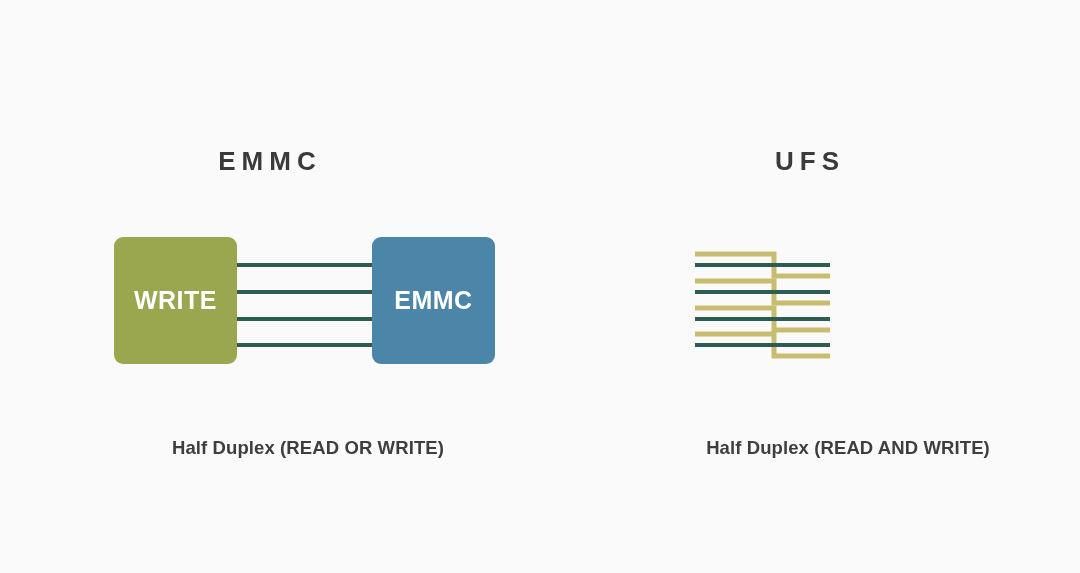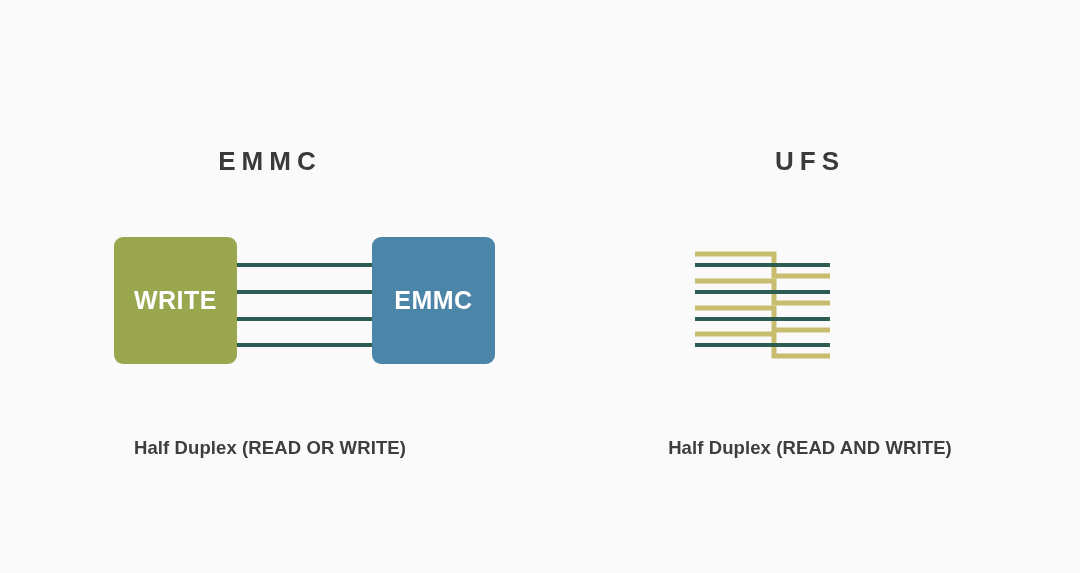--- a/index.html
+++ b/index.html
@@ -49,20 +49,21 @@
     position: absolute;
     top: 436px;
     width: 100%;
     text-align: center;
     font-size: 18.5px;
     font-weight: bold;
     color: #3e3e3e;
     letter-spacing: 0.1px;
     font-family: "Liberation Sans", sans-serif;
     line-height: 24px;
+    padding-left: 38px;
   }
 
   
   .node-box {
     position: absolute;
     top: 237px;
     width: 123px;
     height: 127px;
     border-radius: 9px;
     display: flex;

